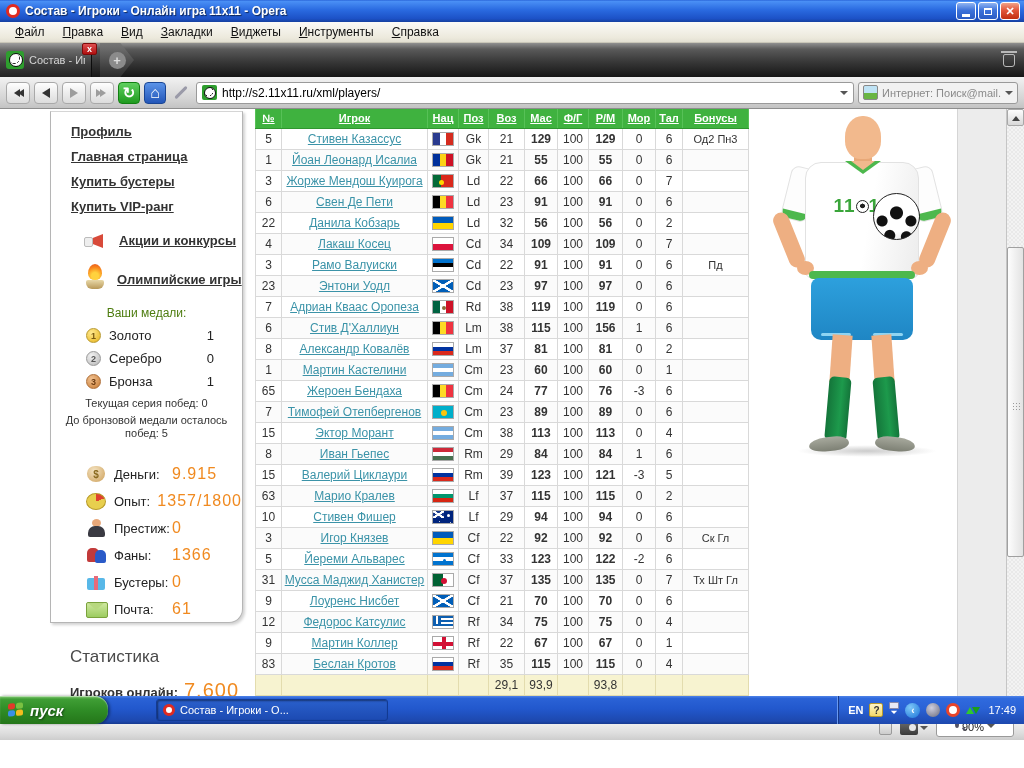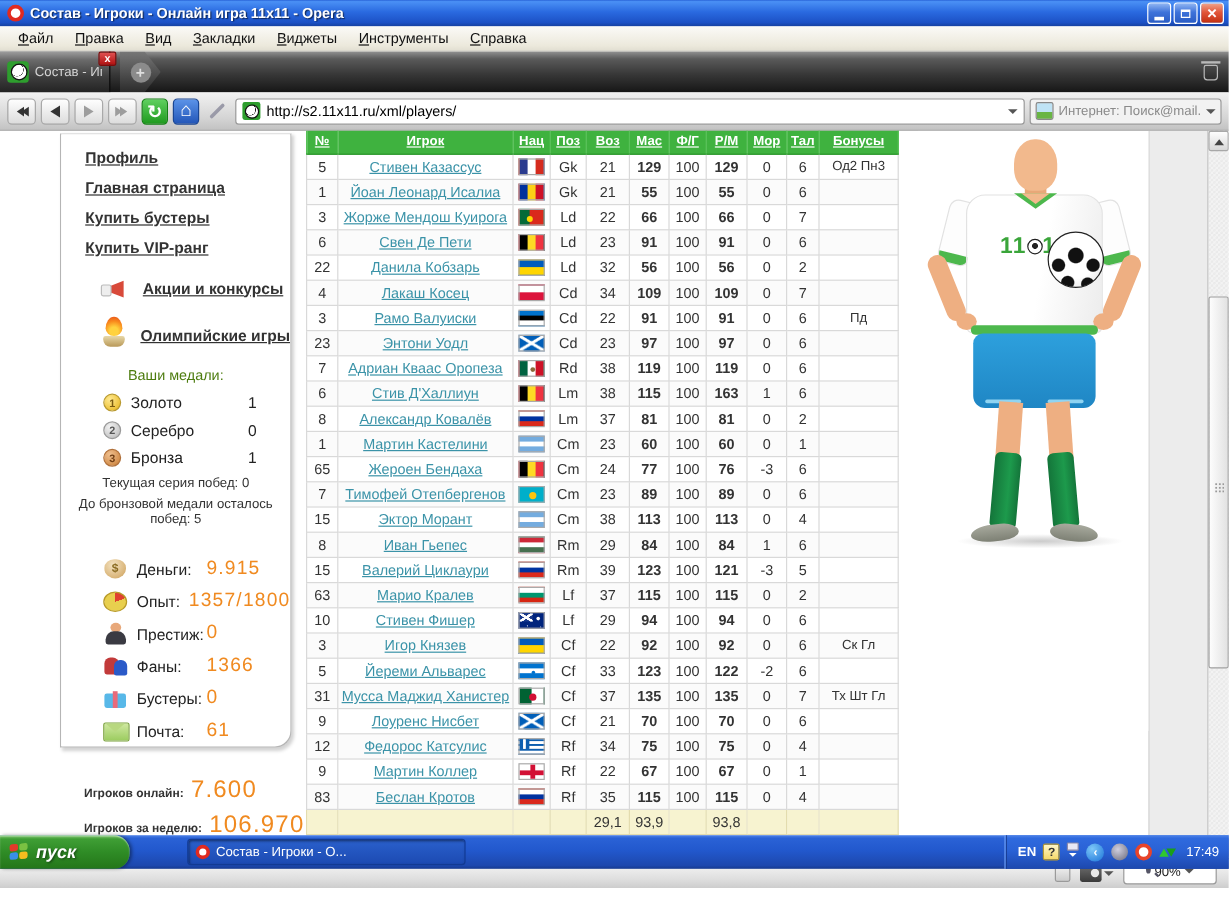--- a/index.html
+++ b/index.html
@@ -131,21 +131,21 @@
   .res-fans::after { content:""; position:absolute; left:11px; top:5px; width:11px; height:13px; border-radius:5px 5px 2px 2px; background:#2a5ac8; }
   .res-gift::before { content:""; position:absolute; left:3px; top:6px; width:18px; height:12px; background:#58b8e8; border-radius:2px; }
   .res-gift::after { content:""; position:absolute; left:10px; top:4px; width:4px; height:14px; background:#e86a7a; }
   .res-mail::before { content:""; position:absolute; left:2px; top:3px; width:20px; height:14px; background:linear-gradient(#cfe8a0,#9ccc60); border:1px solid #7aa23c; border-radius:2px; }
   .res-mail::after { content:""; position:absolute; left:4px; top:4px; width:0; height:0; border:8px solid transparent; border-top:7px solid #b8d880; border-bottom:none; }
 
   
   .statsblock { position:absolute; left:70px; top:538px; }
   .stats-title { font-size:17px; color:#4a4a4a; margin-bottom:12px; }
   .stat-row { margin-bottom:6px; display:flex; align-items:baseline; }
-  .stat-label { font-size:10px; font-weight:bold; color:#333; margin-right:6px; }
+  .stat-label { font-size:13px; font-weight:bold; color:#333; margin-right:6px; }
   .stat-value { font-size:20px; color:#f08a20; letter-spacing:1px; }
 
   
   .tablewrap { position:absolute; left:255px; top:-7px; }
   table.players { border-collapse:collapse; table-layout:fixed; width:493px; font-size:12px; }
   table.players th { background:#3fb23f; color:#fff; font-size:11px; font-weight:bold; text-decoration:underline;
     height:26px; border:1px solid #57c157; border-bottom:1px solid #2f962f; padding:0 2px; vertical-align:bottom; padding-bottom:4px; }
   table.players td { border:1px solid #d9d9d9; height:21px; text-align:center; color:#333; padding:0 2px;
     white-space:nowrap; overflow:hidden; background:#fff; }
   table.players tr:nth-child(even) td { background:#fbfbfb; }
@@ -460,20 +460,21 @@
           <div class="res-row">
             <span class="res-ico res-mail"></span>
             <span class="res-label">Почта:</span>
             <span class="res-value">61</span>
           </div>
 
       </div>
     </div>
 
     <div class="statsblock">
+      <div class="stats-title">Статистика</div>
       <div class="stat-row">
         <span class="stat-label">Игроков онлайн:</span>
         <span class="stat-value">7.600</span>
       </div>
       <div class="stat-row">
         <span class="stat-label">Игроков за неделю:</span>
         <span class="stat-value">106.970</span>
       </div>
     </div>
 
@@ -648,21 +649,21 @@
             </tr>
 
             <tr>
               <td class="c-num">6</td>
               <td class="c-name"><a href="#">Стив Д'Халлиун</a></td>
               <td class="c-flag"><span class="flag flag-be"></span></td>
               <td class="c-pos">Lm</td>
               <td class="c-age">38</td>
               <td class="c-mas">115</td>
               <td class="c-fg">100</td>
-              <td class="c-rm">163</td>
+              <td class="c-rm">156</td>
               <td class="c-mor">1</td>
               <td class="c-tal">6</td>
               <td class="c-bonus"></td>
             </tr>
 
             <tr>
               <td class="c-num">8</td>
               <td class="c-name"><a href="#">Александр Ковалёв</a></td>
               <td class="c-flag"><span class="flag flag-ru"></span></td>
               <td class="c-pos">Lm</td>

